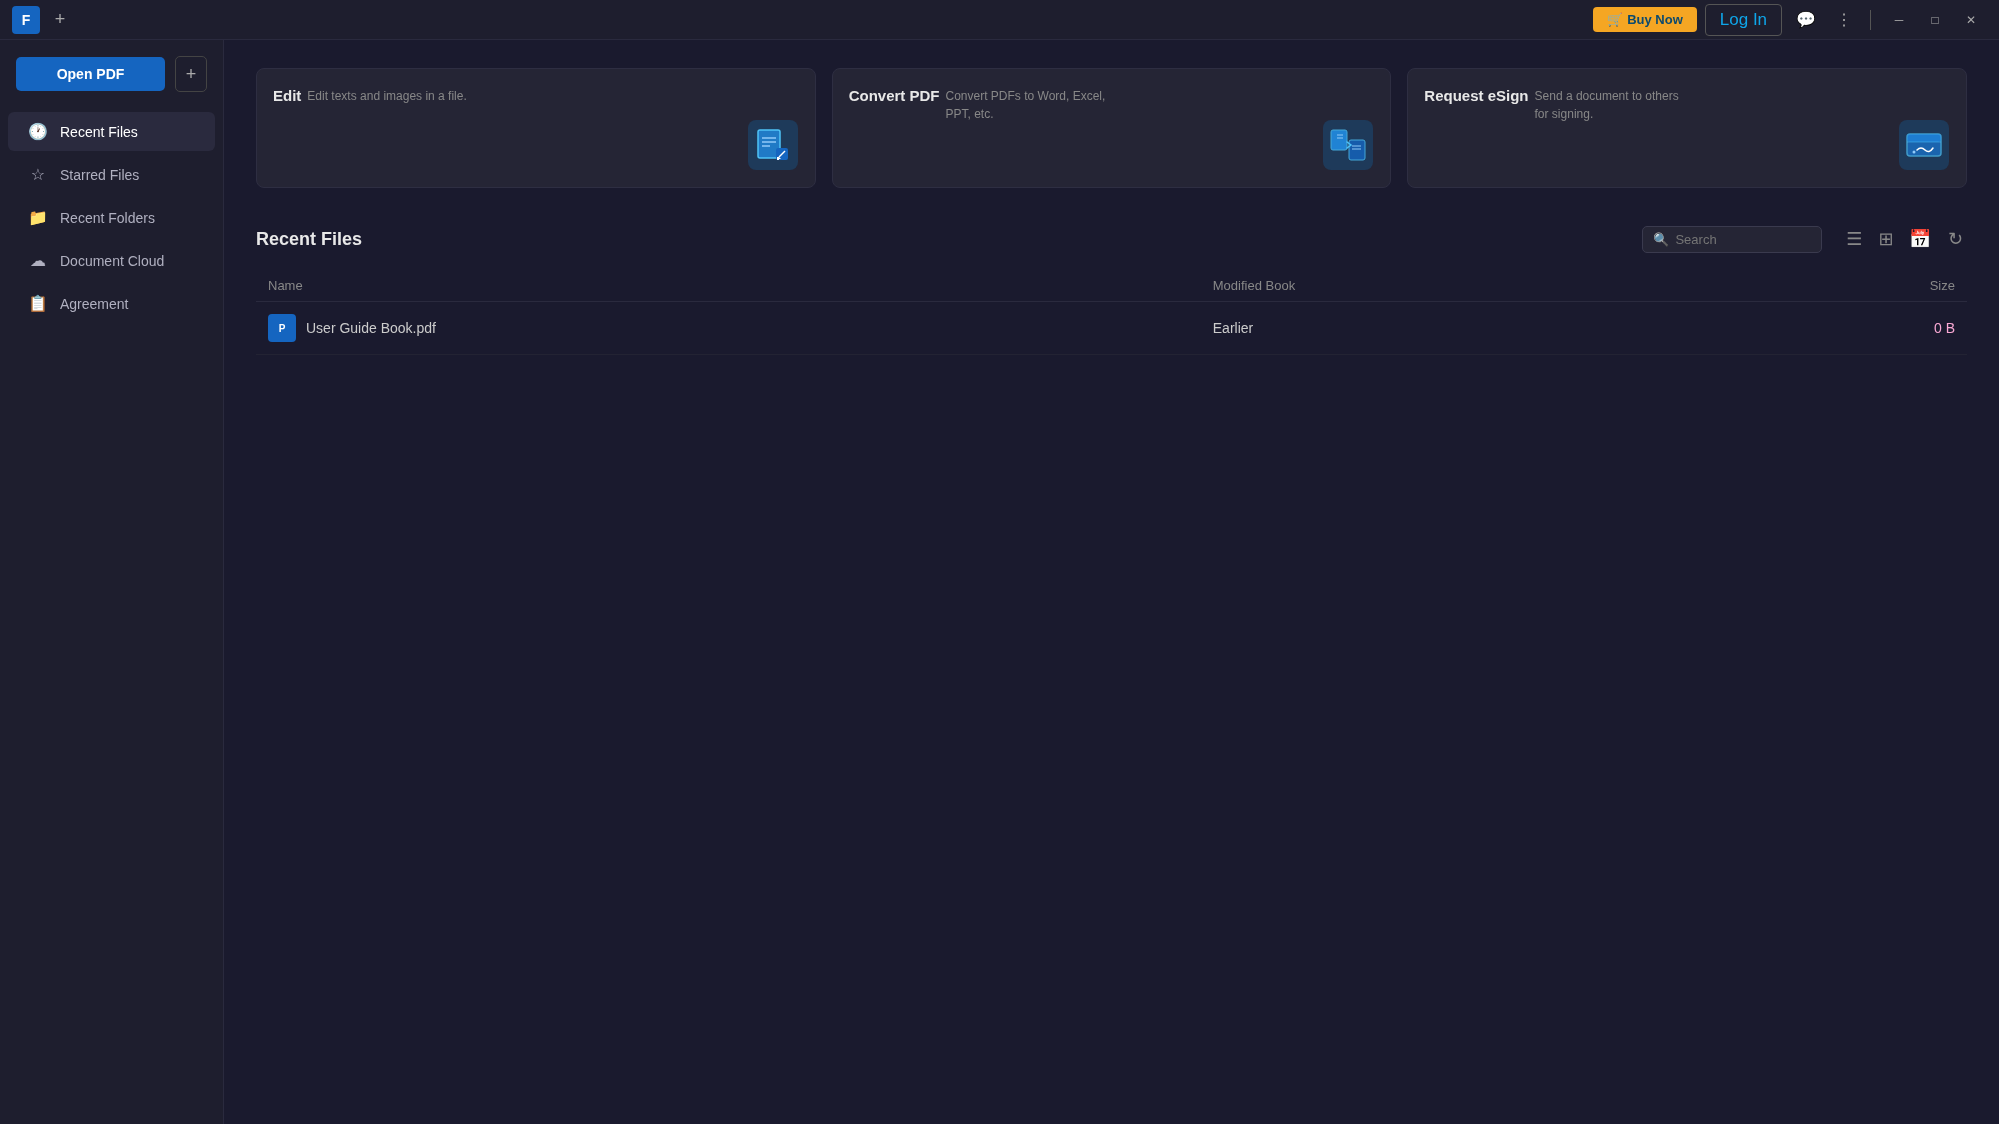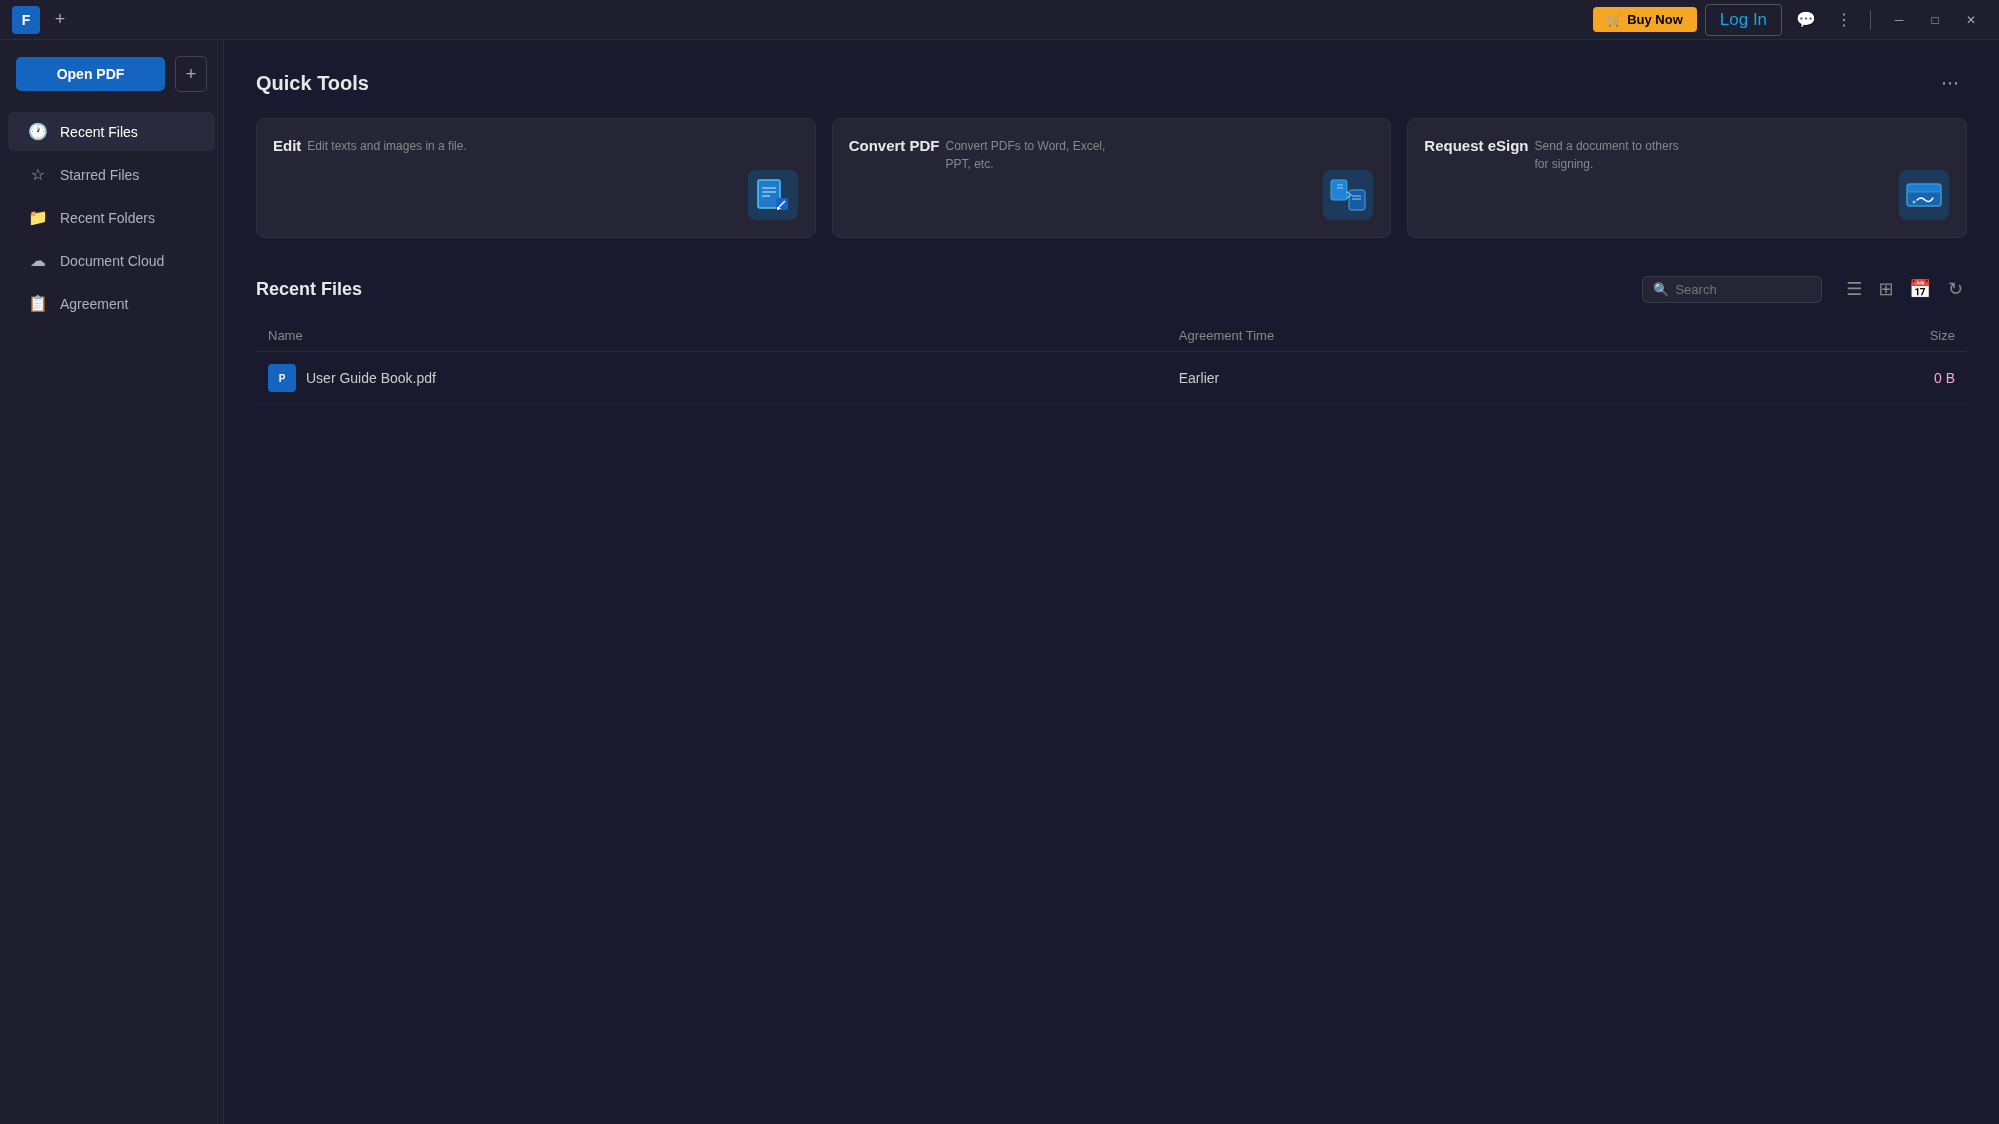--- a/index.html
+++ b/index.html
@@ -49,21 +49,21 @@
       justify-content: center;
     }
     .titlebar-spacer { flex: 1; }
     .titlebar-actions {
       display: flex;
       align-items: center;
       gap: 8px;
     }
     .buy-now-btn {
       background: #f5a623;
-      color: #000000;
+      color: #0c4a6e;
       border: none;
       border-radius: 4px;
       padding: 5px 14px;
       font-size: 13px;
       font-weight: 600;
       cursor: pointer;
       display: flex;
       align-items: center;
       gap: 6px;
     }
@@ -385,24 +385,20 @@
       <span>Document Cloud</span>
     </div>
     <div class="sidebar-item">
       <span class="sidebar-item-icon">📋</span>
       <span>Agreement</span>
     </div>
   </div>
 
   <div class="main-content">
 
-    <div class="section-title">
-      <span>Quick Tools</span>
-      <button class="more-btn">⋯</button>
-    </div>
 
     <div class="quick-tools-grid">
 
       <div class="tool-card">
         <span class="tool-card-title">Edit</span>
         <span class="tool-card-desc">Edit texts and images in a file.</span>
         <div class="tool-card-icon">
           <svg width="50" height="50" viewBox="0 0 50 50" fill="none" xmlns="http://www.w3.org/2000/svg">
             <rect width="50" height="50" rx="8" fill="#1e3a5a"></rect>
             <rect x="10" y="10" width="22" height="28" rx="2" fill="#2196f3" opacity="0.7"></rect>
@@ -466,21 +462,21 @@
           <button class="view-btn">📅</button>
           <button class="refresh-btn">↻</button>
         </div>
       </div>
     </div>
 
     <table class="files-table">
       <thead>
         <tr>
           <th>Name</th>
-          <th>Agreement Time</th>
+          <th>Modified Book</th>
           <th class="right">Size</th>
         </tr>
       </thead>
       <tbody id="files-tbody">
       <tr>
     <td>
       <div class="file-name-cell">
         <div class="pdf-icon">P</div>
         <span>User Guide Book.pdf</span>
       </div>

